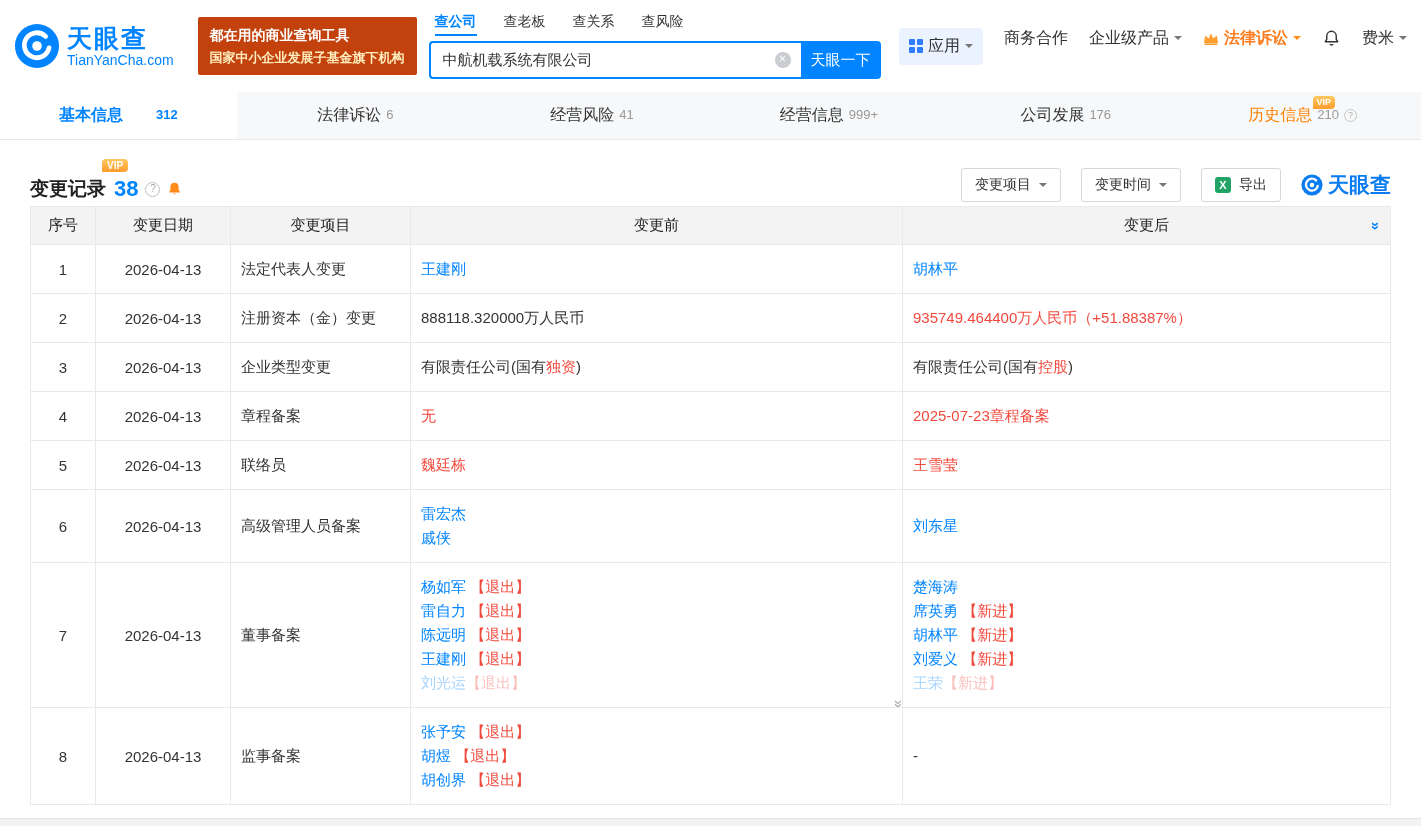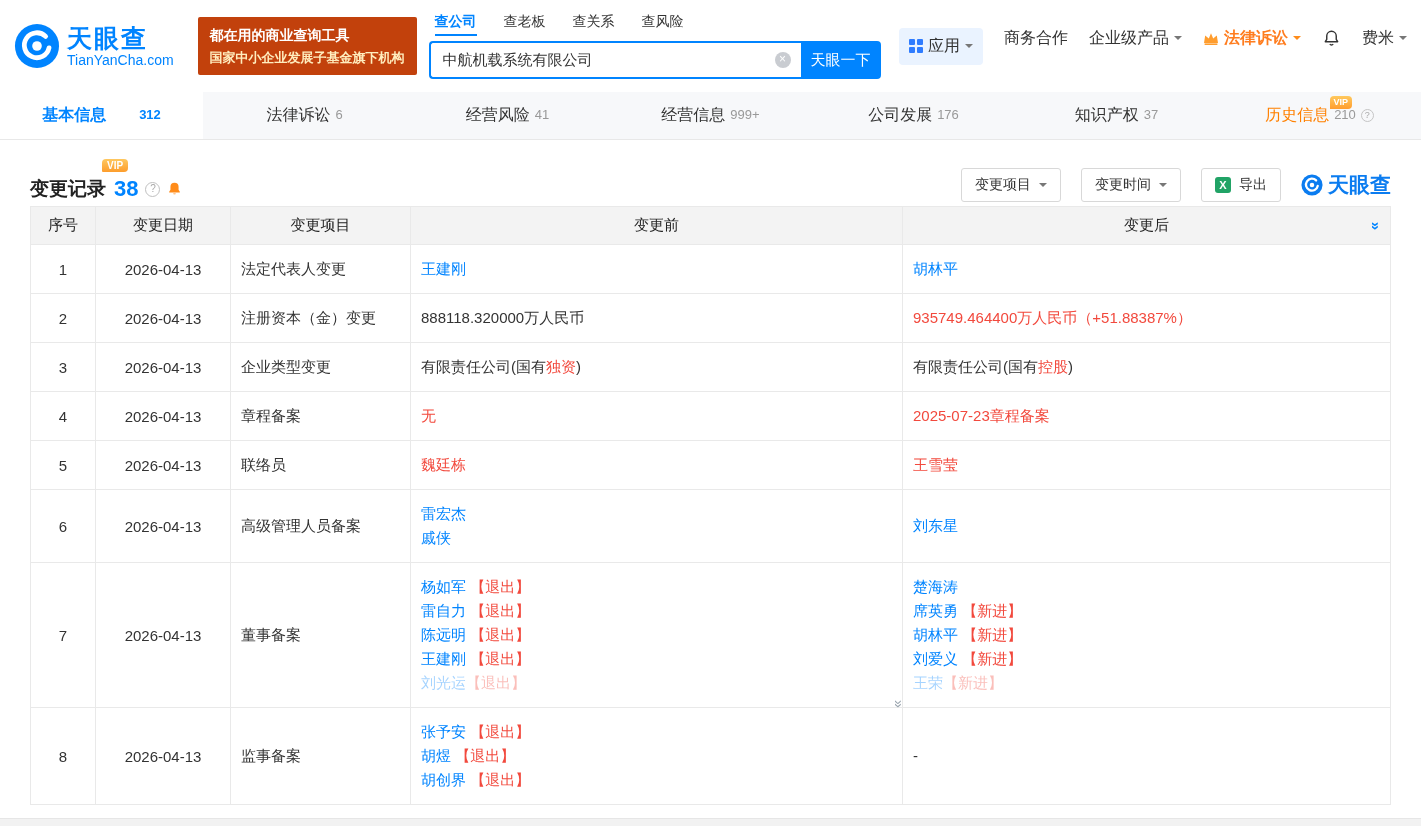--- a/index.html
+++ b/index.html
@@ -173,24 +173,20 @@
       <span class="tcount">41</span>
     </div>
     <div class="tab">
       <span class="tlabel">经营信息</span>
       <span class="tcount">999+</span>
     </div>
     <div class="tab">
       <span class="tlabel">公司发展</span>
       <span class="tcount">176</span>
     </div>
-    <div class="tab">
-      <span class="tlabel">知识产权</span>
-      <span class="tcount">37</span>
-    </div>
     <div class="tab history">
       <span class="tlabel">历史信息</span>
       <span class="tcount">210</span>
       <span class="mini-vip">VIP</span>
       <span class="mini-help">?</span>
     </div>
   </nav>
 
 <main class="main">
   <div class="section-head">

